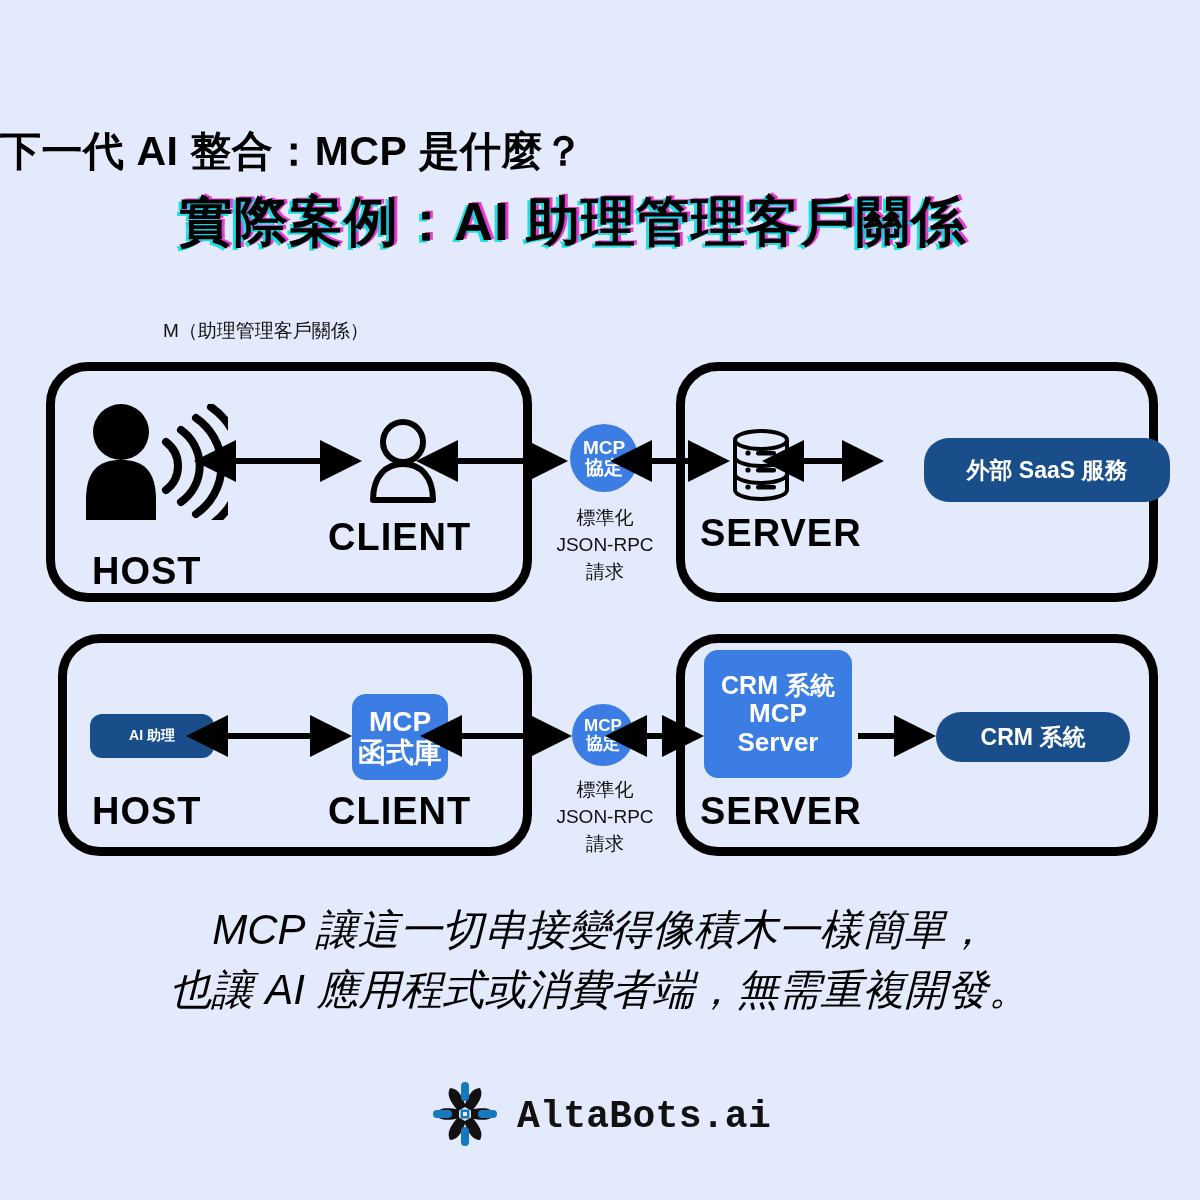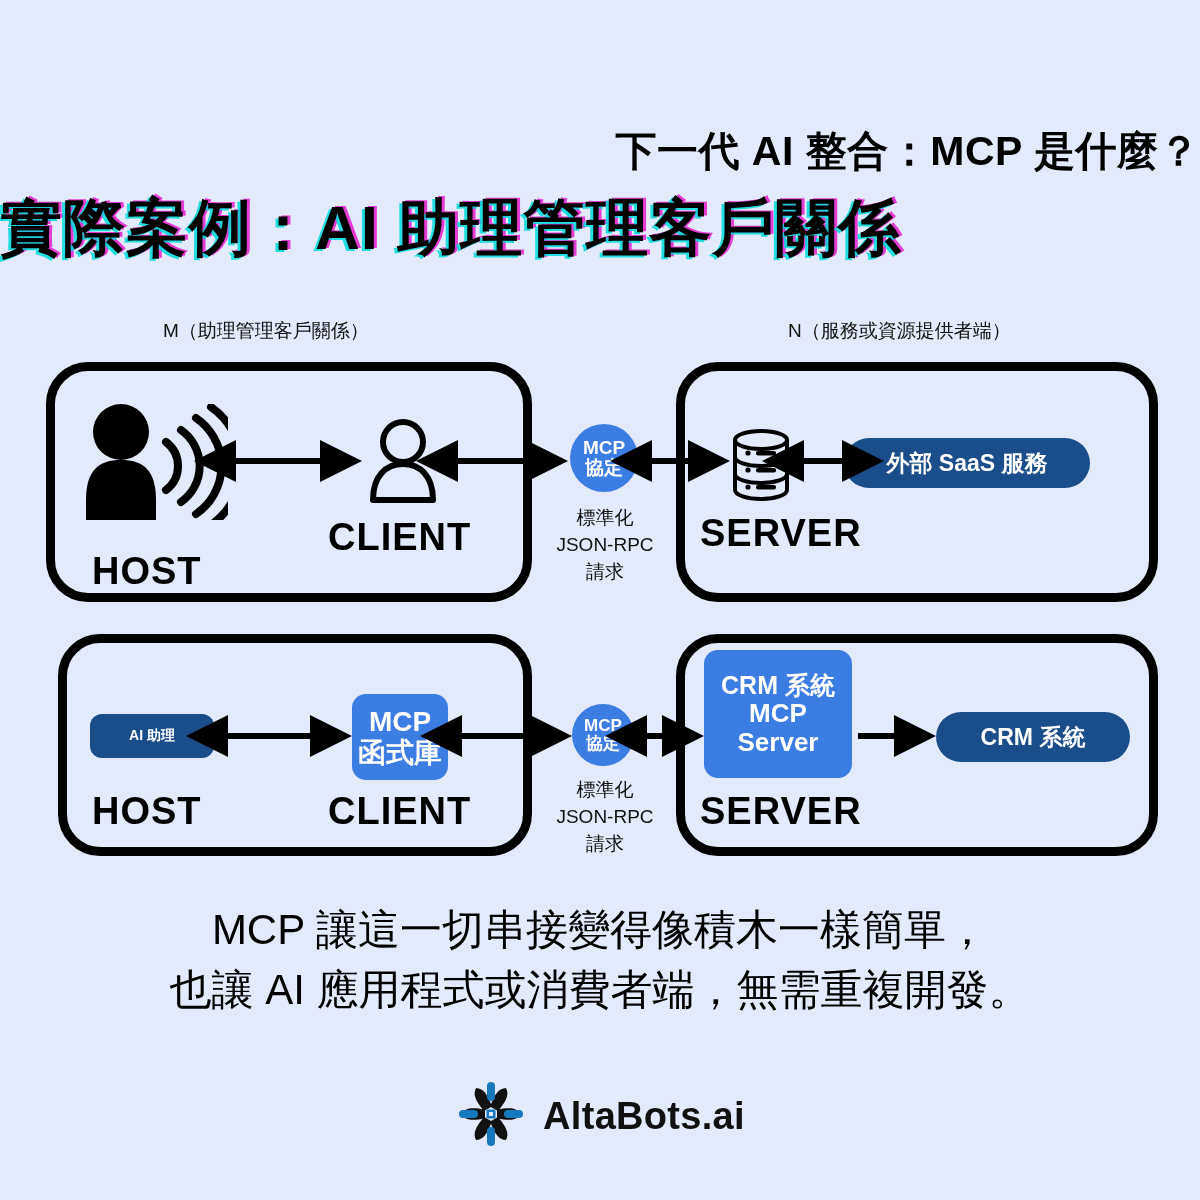--- a/index.html
+++ b/index.html
@@ -19,34 +19,34 @@
     width: 1200px;
     height: 1200px;
   }
 
   
   .title-1 {
     position: absolute;
     top: 124px;
     left: 0;
     width: 1200px;
-    text-align: right;
+    text-align: left;
     font-size: 41px;
     font-weight: bold;
     color: #000000;
     letter-spacing: 0.5px;
     white-space: nowrap;
   }
   .title-2 {
     position: absolute;
     top: 186px;
     left: 0;
     width: 966px;
-    text-align: left;
-    font-size: 62px;
+    text-align: right;
+    font-size: 54px;
     font-weight: bold;
     color: #000000;
     letter-spacing: 1px;
     white-space: nowrap;
     text-shadow:
       -3px 2px 0 rgba(0, 220, 220, 0.85),
        3px -1px 0 rgba(230, 0, 200, 0.75);
   }
 
   
@@ -129,21 +129,21 @@
     background: #1a4e8a;
     color: #ffffff;
     font-weight: bold;
     border-radius: 28px;
     display: flex;
     align-items: center;
     justify-content: center;
     white-space: nowrap;
     box-sizing: border-box;
   }
-  .pill.saas   { left: 844px; top: 438px; width: 246px; height: 50px; font-size: 23px; border-radius: 25px; }
+  .pill.saas   { left: 924px; top: 438px; width: 246px; height: 64px; font-size: 23px; border-radius: 25px; }
   .pill.ai     { left: 90px;  top: 714px; width: 124px; height: 44px; font-size: 14px; border-radius: 12px; }
   .pill.crm    { left: 936px; top: 712px; width: 194px; height: 50px; font-size: 23px; border-radius: 25px; }
 
   .block {
     position: absolute;
     background: #3b7de2;
     color: #ffffff;
     font-weight: bold;
     border-radius: 14px;
     display: flex;
@@ -173,52 +173,51 @@
   .caption {
     position: absolute;
     left: 0;
     top: 900px;
     width: 1200px;
     text-align: center;
     font-size: 42px;
     color: #000000;
     line-height: 1.42;
   }
-  .caption .ln { display: block; white-space: nowrap; }
+  .caption .ln { display: block; white-space: nowrap; font-style: italic; }
 
   
   .logo-wrap {
     position: absolute;
     left: 0;
     top: 1078px;
     width: 1200px;
     display: flex;
     align-items: center;
     justify-content: center;
     gap: 16px;
   }
   .logo-text {
-    font-family: Liberation Sans, sans-serif;
+    font-family: Liberation Mono, monospace;
     font-size: 38px;
     font-weight: bold;
     color: #111111;
     letter-spacing: 0.3px;
     text-align: right;
   }
 </style>
 </head>
 <body>
 
 <div class="stage">
 
   <div class="title-1">下一代 AI 整合：MCP 是什麼？</div>
   <div class="title-2">實際案例：AI 助理管理客戶關係</div>
 
   <div class="col-label m">M（助理管理客戶關係）</div>
-  <div class="col-label n">N（服務或資源提供者端）</div>
 
   <div class="panel host-1"></div>
   <div class="panel server-1"></div>
 
   <div class="ico ico-person-filled">
     <svg width="150" height="116" viewBox="0 0 150 116">
       <circle cx="43" cy="28" r="28" fill="#000"></circle>
       <path d="M8 116 L8 96 C8 66 21 56 43 56 C65 56 78 66 78 96 L78 116 Z" fill="#000"></path>
       <g fill="none" stroke="#000" stroke-width="8" stroke-linecap="round">
         <path d="M88 38 A30 30 0 0 1 88 86"></path>

